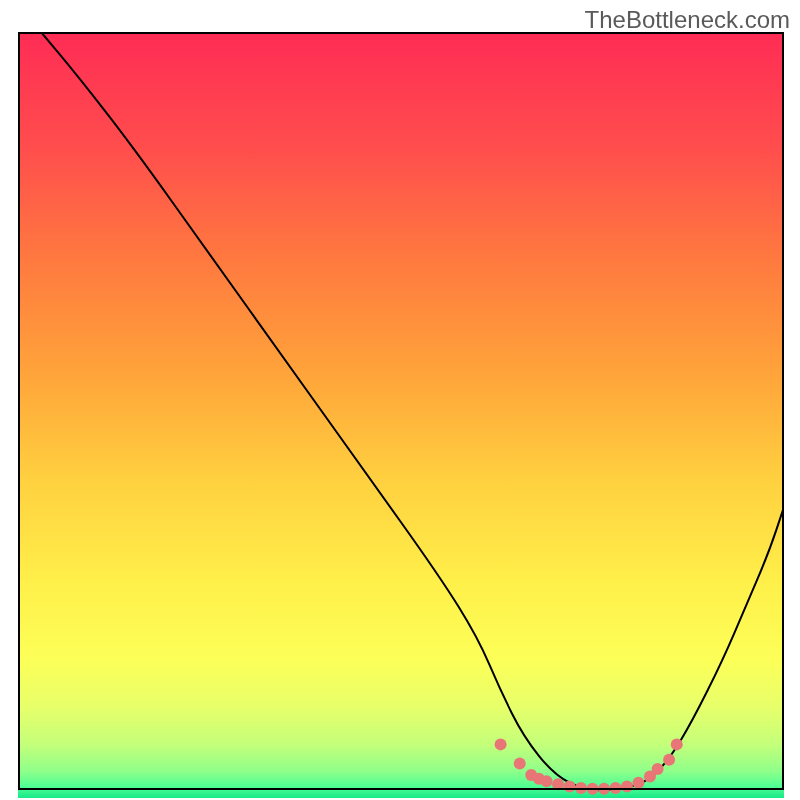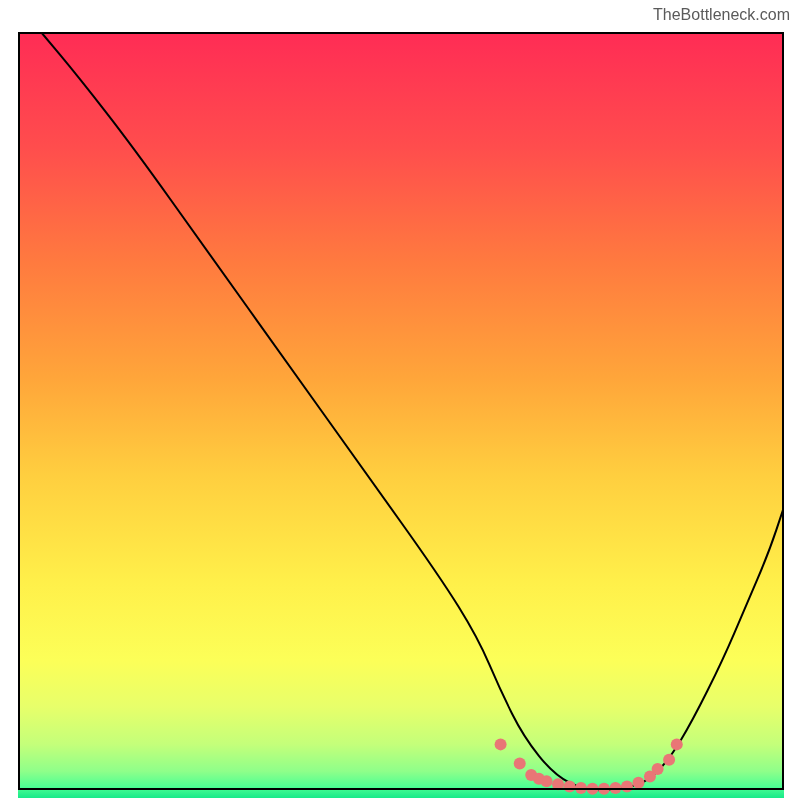--- a/index.html
+++ b/index.html
@@ -13,21 +13,21 @@
   }
   .container {
     position: relative;
     width: 800px;
     height: 800px;
   }
   .watermark {
     position: absolute;
     right: 10px;
     top: 6px;
-    font-size: 16px;
+    font-size: 24px;
     font-weight: 500;
     color: #5a5a5a;
     font-family: Arial, sans-serif;
     z-index: 3;
   }
   .plot-area {
     position: absolute;
     box-sizing: border-box;
   }
   .gradient-bg {

